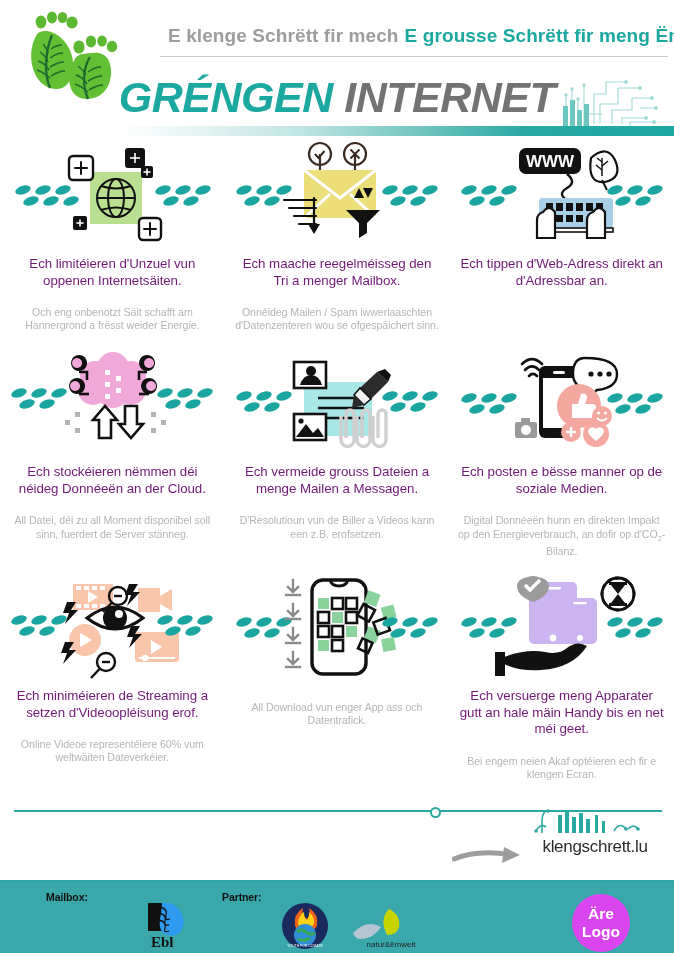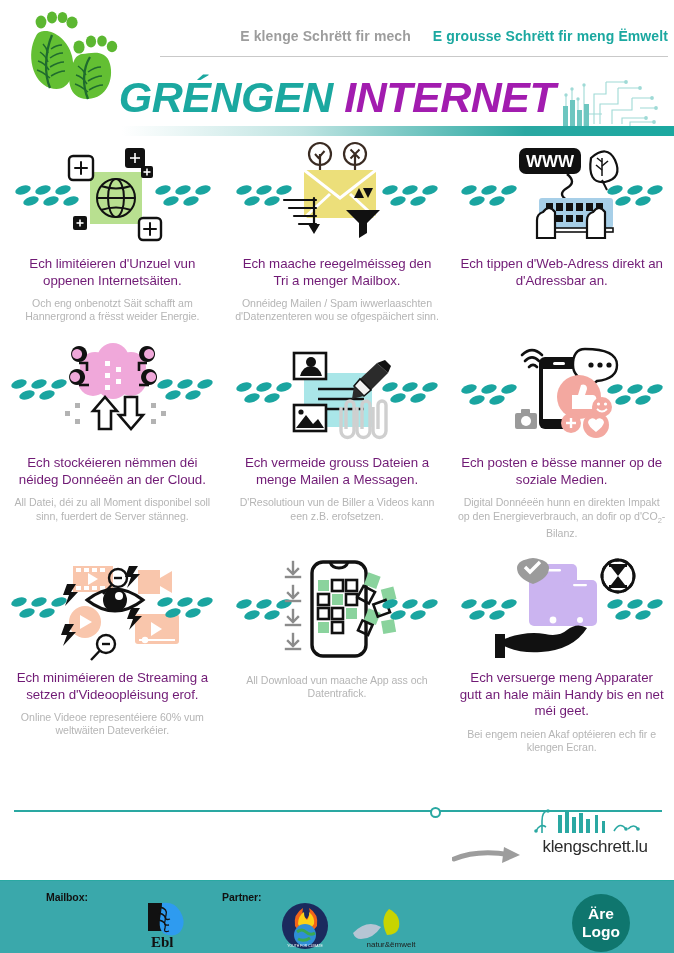--- a/index.html
+++ b/index.html
@@ -14,38 +14,38 @@
   }
   .page{position:relative;width:674px;height:953px;overflow:hidden;}
 
   
   .header{position:relative;height:140px;}
   .logo-mark{
     position:absolute;left:14px;top:8px;width:120px;height:92px;
   }
   .tagline{
     position:absolute;left:168px;top:21px;width:500px;height:30px;
-    display:flex;align-items:center;justify-content:flex-end;gap:22px;
-    font-size:14px;font-weight:bold;letter-spacing:.1px;white-space:nowrap;
+    display:flex;align-items:center;gap:6px;
+    font-size:19px;font-weight:bold;letter-spacing:.1px;white-space:nowrap;
   }
   .tagline .t-grey{color:#9d9d9d;}
   .tagline .t-teal{color:#1ba8a0;}
   .rule{
     position:absolute;left:160px;top:56px;width:508px;height:1px;background:#c9c9c9;
   }
   .title-row{
     position:absolute;left:0;top:66px;width:674px;height:62px;
     display:flex;align-items:center;justify-content:center;gap:0px;
   }
   .title{
     font-size:43px;font-weight:bold;font-style:italic;letter-spacing:-.5px;
     white-space:nowrap;
   }
   .title .w1{color:#1ba8a0;}
-  .title .w2{color:#a21caf;}
+  .title .w2{color:#737373;}
   .circuit{position:absolute;left:560px;top:74px;width:100px;height:58px;}
   .title-bar{
     position:absolute;left:0;top:126px;width:674px;height:10px;
     background:linear-gradient(to right,#ffffff 0%,#ffffff 18%,#bfe4e2 45%,#2aa8a2 78%,#1ba8a0 100%);
   }
 
   
   .grid{position:absolute;left:0;top:140px;width:674px;}
   .row{display:flex;width:674px;position:relative;}
   .cell{width:224.66px;position:relative;display:flex;flex-direction:column;align-items:center;}
@@ -53,21 +53,21 @@
 
   .art{height:112px;width:100%;position:relative;display:flex;align-items:flex-end;justify-content:center;}
   .art svg{display:block;overflow:visible;}
 
   .headline{
     font-size:13.3px;line-height:16.5px;color:#701a75;text-align:center;
     margin-top:4px;width:205px;letter-spacing:-.05px;
   }
   .sub{
     font-size:10.6px;line-height:13.2px;color:#b5b5b5;text-align:center;
-    margin-top:8px;width:210px;letter-spacing:-.05px;
+    margin-top:17px;width:210px;letter-spacing:-.05px;
   }
   .sub sub{font-size:7.5px;}
 
   .r1 .art{height:112px;}
   .r2 .art{height:112px;}
   .r3 .art{height:110px;}
 
   .row-pad{height:16px;}
 
   
@@ -94,21 +94,21 @@
   .f-editeur{position:absolute;left:46px;top:10px;}
   .f-edtext{
     position:absolute;left:46px;top:26px;font-size:10.2px;line-height:12.6px;color:#111;
   }
   .f-partner{position:absolute;left:222px;top:10px;}
   .ebl{position:absolute;left:148px;top:20px;width:46px;height:48px;}
   .badge1{position:absolute;left:277px;top:21px;width:56px;height:48px;}
   .natur{position:absolute;left:345px;top:22px;width:92px;height:46px;text-align:right;}
   .arelogo{
     position:absolute;left:572px;top:13px;width:58px;height:58px;border-radius:50%;
-    background:#0f766e;color:#fff;display:flex;flex-direction:column;
+    background:#d946ef;color:#fff;display:flex;flex-direction:column;
     align-items:center;justify-content:center;font-weight:bold;font-size:15.5px;line-height:18px;
   }
 </style>
 </head>
 <body>
 
 <div class="page">
 
   <div class="header">
 
@@ -651,21 +651,21 @@
             </g>
             <g fill="#1aa5a0">
               <ellipse cx="148" cy="50" rx="8" ry="4.2" transform="rotate(-18 148 50)"></ellipse>
               <ellipse cx="156" cy="61" rx="8" ry="4.2" transform="rotate(-18 156 61)"></ellipse>
               <ellipse cx="168" cy="50" rx="8" ry="4.2" transform="rotate(-18 168 50)"></ellipse>
               <ellipse cx="176" cy="61" rx="8" ry="4.2" transform="rotate(-18 176 61)"></ellipse>
               <ellipse cx="188" cy="50" rx="8" ry="4.2" transform="rotate(-18 188 50)"></ellipse>
             </g>
           </svg>
         </div>
-        <div class="sub">All Download vun maache App ass och Datentrafick.</div>
+        <div class="sub">All Download vun enger App ass och Datentrafick.</div>
       </div>
 
       <div class="cell">
         <div class="art">
           <svg width="190" height="112" viewBox="0 0 190 112">
             <g fill="#1aa5a0">
               <ellipse cx="2" cy="50" rx="8" ry="4.2" transform="rotate(-18 2 50)"></ellipse>
               <ellipse cx="10" cy="61" rx="8" ry="4.2" transform="rotate(-18 10 61)"></ellipse>
               <ellipse cx="22" cy="50" rx="8" ry="4.2" transform="rotate(-18 22 50)"></ellipse>
               <ellipse cx="30" cy="61" rx="8" ry="4.2" transform="rotate(-18 30 61)"></ellipse>

